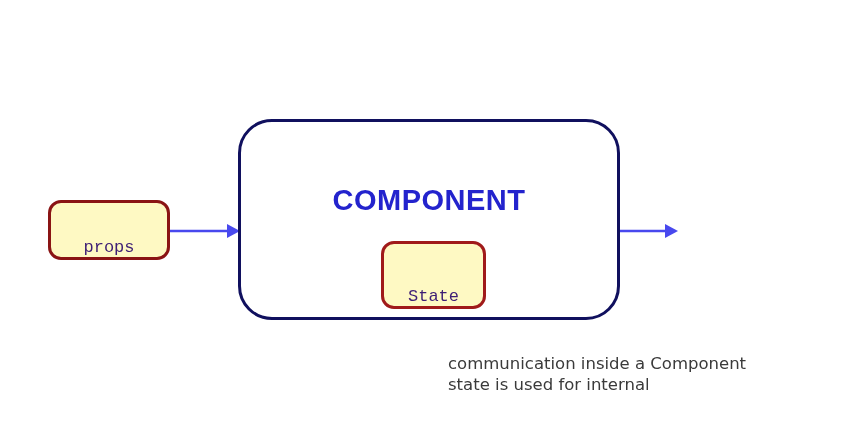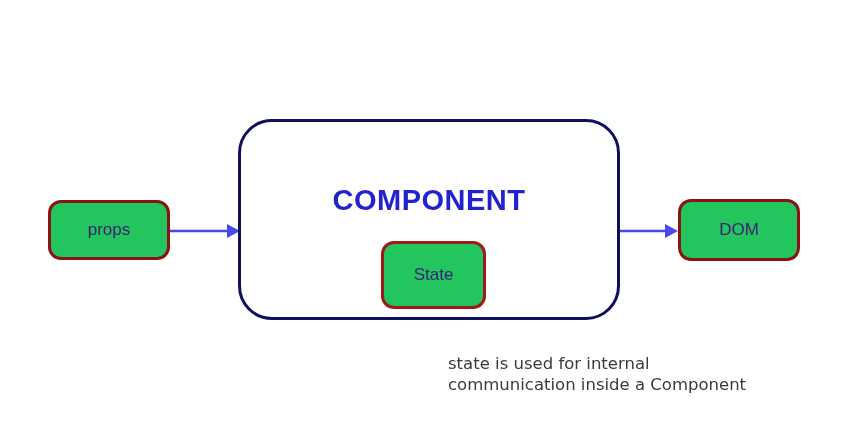--- a/index.html
+++ b/index.html
@@ -11,24 +11,25 @@
     position: relative;
     width: 850px;
     height: 440px;
     background: #ffffff;
     overflow: hidden;
     font-family: "Liberation Sans", sans-serif;
   }
   .box {
     position: absolute;
     box-sizing: border-box;
-    background: #22c55e;
+    background: #fef9c3;
     display: flex;
-    align-items: center;
+    align-items: flex-end;
     justify-content: center;
+    font-family: Liberation Mono, monospace;
   }
   .red-box {
     border: 3px solid var(--red-border);
     border-radius: 13px;
     color: var(--purple-text);
     font-size: 17px;
   }
   #props-box {
     left: 48px; top: 200px;
     width: 122px; height: 60px;
@@ -103,22 +104,19 @@
     <div id="state-box" class="box red-box">
       <span>State</span>
     </div>
   </div>
 
   <svg class="arrow" style="left:620px; top:220px;" width="60" height="22" viewBox="0 0 60 22">
     <line x1="0" y1="11" x2="47" y2="11"></line>
     <polygon points="45,4 58,11 45,18"></polygon>
   </svg>
 
-  <div id="dom-box" class="box red-box">
-    <span>DOM</span>
-  </div>
 
   <div id="caption">
+    <div>communication inside a Component</div>
     <div>state is used for internal</div>
-    <div>communication inside a Component</div>
   </div>
 
 </div>
 
 </body></html>

